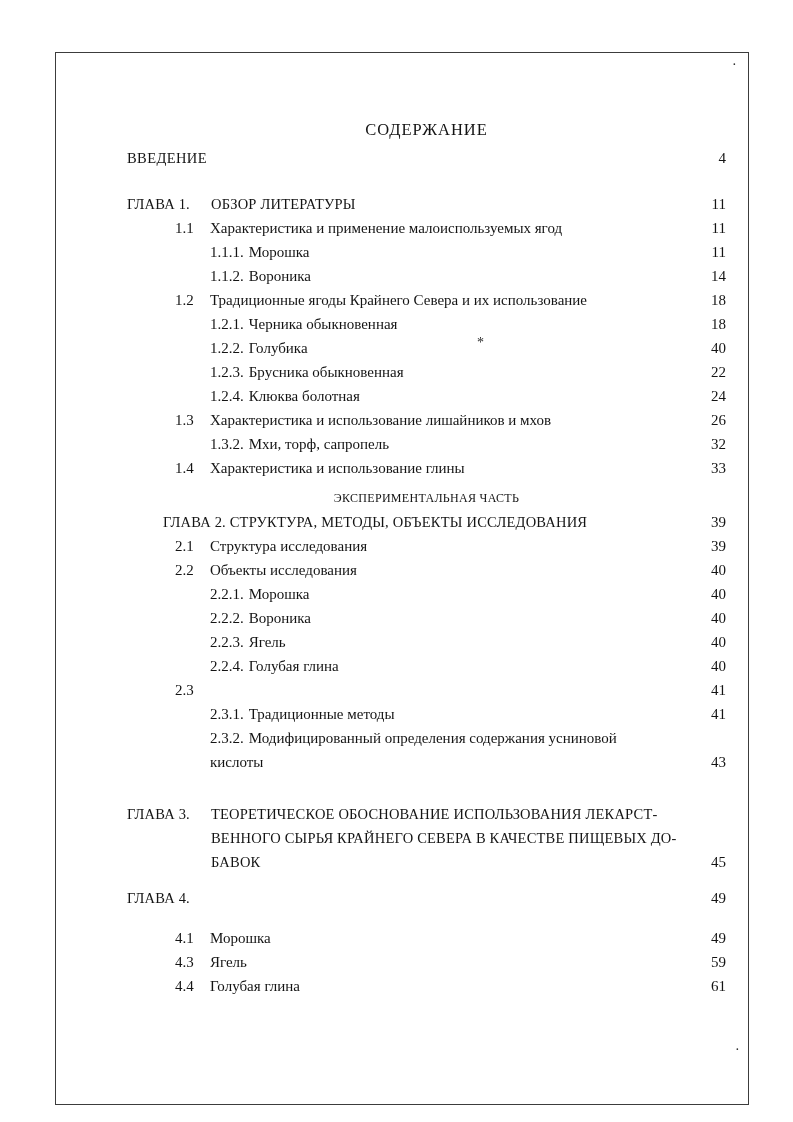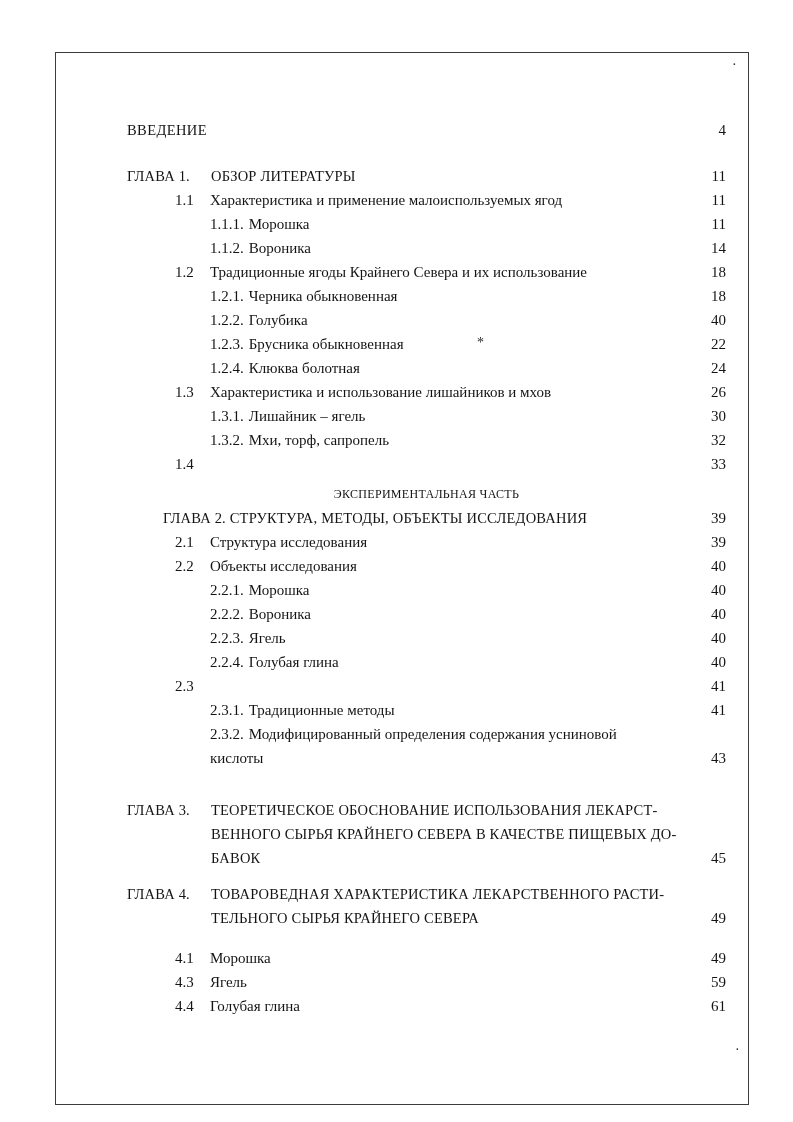--- a/index.html
+++ b/index.html
@@ -46,20 +46,21 @@
   .gap-l{margin-top:22px;}
   .gap-xl{margin-top:28px;}
   .artifact{position:absolute;font-size:14px;color:#2a2a2a;line-height:14px;}
 </style>
 </head>
 <body>
 
 <div class="page">
   <div class="border-frame"></div>
   <div class="content">
+    <div class="title">СОДЕРЖАНИЕ</div>
     <div id="toc-list">
         <div class="row intro">
           <span class="lead"><span class="label">ВВЕДЕНИЕ</span></span>
           <span class="pagenum">4</span>
         </div>
         <div class="row chapter gap-l">
           <span class="lead">
             <span class="label">ГЛАВА 1.</span>
             <span class="text">ОБЗОР ЛИТЕРАТУРЫ</span>
           </span>
@@ -104,30 +105,27 @@
           <span class="pagenum">24</span>
         </div>
         <div class="row section">
           <span class="lead">
             <span class="label">1.3</span>
             <span class="text">Характеристика и использование лишайников и мхов</span>
           </span>
           <span class="pagenum">26</span>
         </div>
         <div class="row subsection">
-          <span class="lead"><span class="label">1.3.1.</span><span class="text">Лишайник – ягель</span></span>
-          <span class="pagenum">30</span>
-        </div>
-        <div class="row subsection">
           <span class="lead"><span class="label">1.3.2.</span><span class="text">Мхи, торф, сапропель</span></span>
           <span class="pagenum">32</span>
         </div>
         <div class="row section">
           <span class="lead">
             <span class="label">1.4</span>
+            <span class="text">Характеристика и использование глины</span>
           </span>
           <span class="pagenum">33</span>
         </div>
         <div class="row center gap-s"><span>ЭКСПЕРИМЕНТАЛЬНАЯ ЧАСТЬ</span></div>
         <div class="row chapter-run">
           <span class="lead"><span class="text">ГЛАВА 2. СТРУКТУРА, МЕТОДЫ, ОБЪЕКТЫ ИССЛЕДОВАНИЯ</span></span>
           <span class="pagenum">39</span>
         </div>
         <div class="row section">
           <span class="lead">
@@ -179,22 +177,20 @@
             <span class="label">ГЛАВА 3.</span>
             <span class="text">ТЕОРЕТИЧЕСКОЕ ОБОСНОВАНИЕ ИСПОЛЬЗОВАНИЯ ЛЕКАРСТ-
 ВЕННОГО СЫРЬЯ КРАЙНЕГО СЕВЕРА В КАЧЕСТВЕ ПИЩЕВЫХ ДО-
 БАВОК</span>
           </span>
           <span class="pagenum">45</span>
         </div>
         <div class="row chapter gap-sm">
           <span class="lead">
             <span class="label">ГЛАВА 4.</span>
-            <span class="text">ТОВАРОВЕДНАЯ ХАРАКТЕРИСТИКА ЛЕКАРСТВЕННОГО РАСТИ-
-ТЕЛЬНОГО СЫРЬЯ КРАЙНЕГО СЕВЕРА</span>
           </span>
           <span class="pagenum">49</span>
         </div>
         <div class="row section gap-m">
           <span class="lead">
             <span class="label">4.1</span>
             <span class="text">Морошка</span>
           </span>
           <span class="pagenum">49</span>
         </div>

